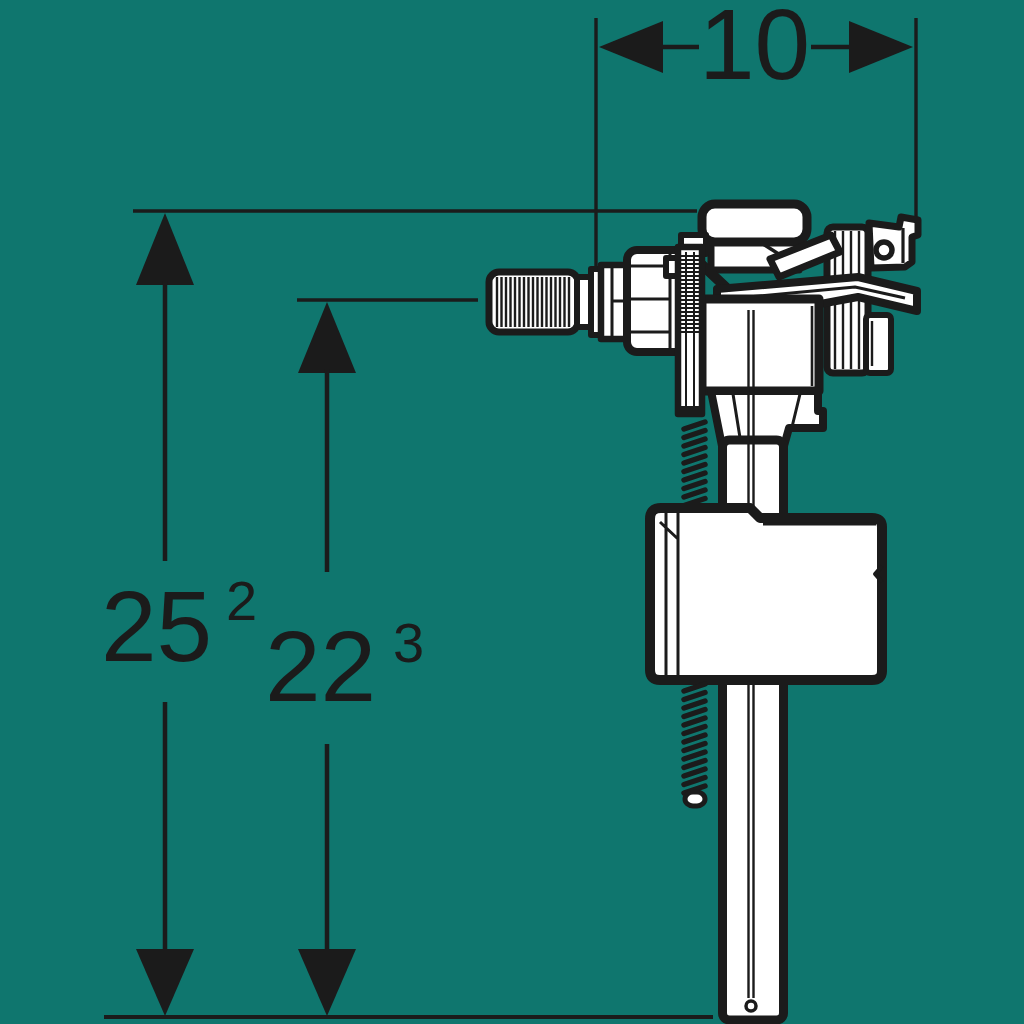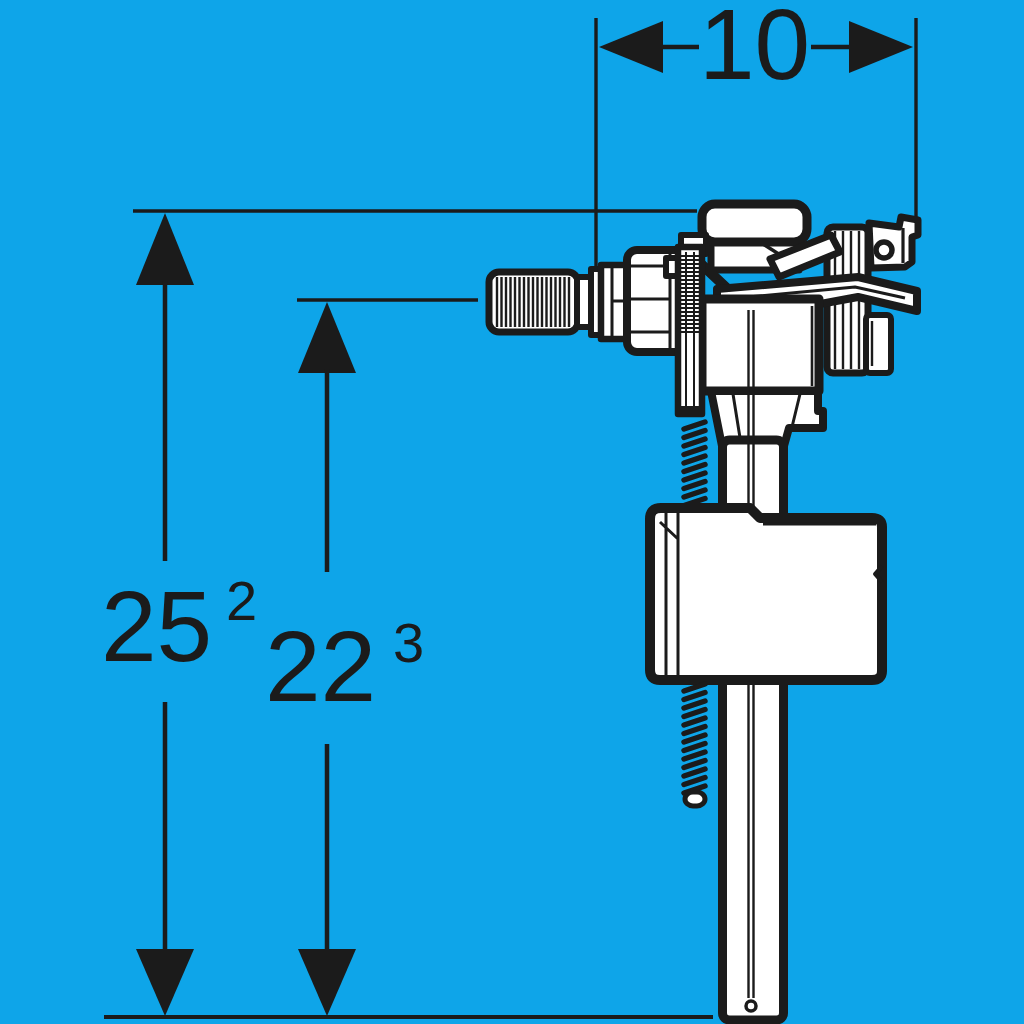--- a/index.html
+++ b/index.html
@@ -1,16 +1,16 @@
 <!DOCTYPE html>
 <html><head>
 <meta charset="utf-8">
 <style>
   html,body{margin:0;padding:0;background:#ffffff;}
-  .canvas{position:relative;width:1024px;height:1024px;background:#0ea5e9;overflow:hidden;}
+  .canvas{position:relative;width:1024px;height:1024px;background:#0f766e;overflow:hidden;}
   svg{display:block;}
   text{font-family:"Liberation Sans","DejaVu Sans",sans-serif;fill:#1b1b1b;}
   .o{fill:#ffffff;stroke:#1b1b1b;stroke-linejoin:round;}
   .l{fill:none;stroke:#1b1b1b;stroke-linejoin:round;}
   .f{fill:#1b1b1b;stroke:none;}
 </style>
 </head>
 <body>
 
 <div class="canvas">

